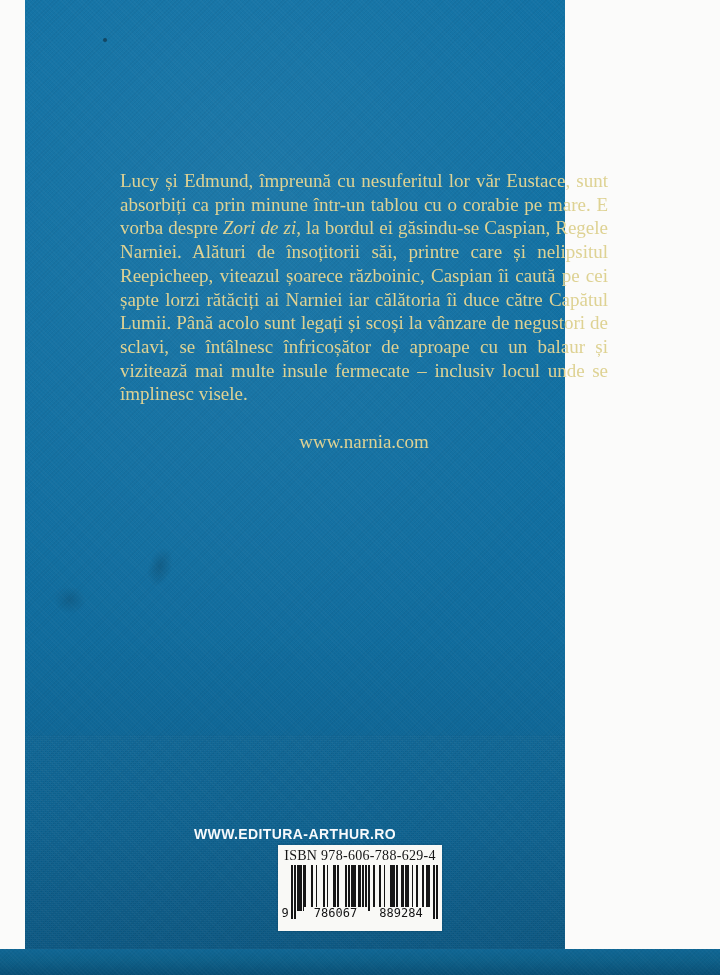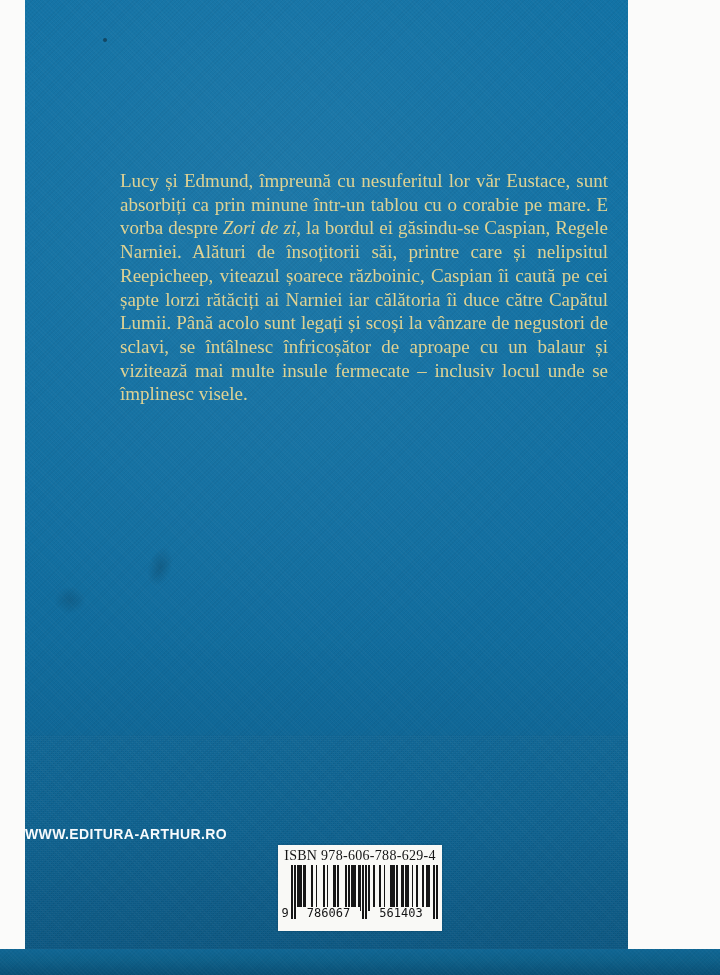--- a/index.html
+++ b/index.html
@@ -9,21 +9,21 @@
     position: relative;
     overflow: hidden;
     font-family: "Liberation Serif", "DejaVu Serif", serif;
   }
   .photo { position: absolute; inset: 0; }
 
   
   .cover {
     position: absolute;
     left: 25px; top: 0;
-    width: 603px; height: 975px;
+    width: 540px; height: 975px;
     background:
       radial-gradient(120% 80% at 42% 22%, rgba(255,255,255,0.055), rgba(255,255,255,0) 60%),
       linear-gradient(180deg, #1172a5 0%, #116fa1 55%, #0f6898 85%, #0d5f8c 100%);
   }
   .texture {
     position: absolute; inset: 0;
     background-image:
       repeating-linear-gradient(45deg, rgba(255,255,255,0.025) 0 1px, rgba(0,0,0,0) 1px 3px),
       repeating-linear-gradient(-45deg, rgba(0,22,40,0.045) 0 1px, rgba(0,0,0,0) 1px 3px);
   }
@@ -77,21 +77,21 @@
   .website {
     text-align: center;
     color: #ded293;
     font-size: 19px;
     margin-top: 0;
   }
 
   
   .publisher {
     position: absolute; left: 0; right: 0; top: 826px;
-    text-align: left;
+    text-align: center;
     color: #f7fafc;
     font-family: "Liberation Sans", "DejaVu Sans", sans-serif;
     font-weight: bold;
     font-size: 14px;
     letter-spacing: 0.4px;
   }
 
   
   .isbn-box {
     position: absolute;
@@ -120,39 +120,40 @@
   }
   .bd {
     position: absolute; bottom: 0; height: 13px;
     background: #f9f9f6;
     color: #141414;
     font-family: "DejaVu Sans Mono", "Liberation Mono", monospace;
     font-size: 12px; line-height: 13px;
     text-align: center;
   }
   .bd-first { left: 0;  width: 10px; background: transparent; }
-  .bd-left  { left: 17px; width: 63px; }
+  .bd-left  { left: 24px; width: 63px; }
   .bd-right { left: 90px; width: 62px; }
 </style>
 </head>
 <body>
 
 <div class="photo">
 
   <div class="cover">
     <div class="texture"></div>
     <div class="texture-bottom"></div>
     <div class="vignette"></div>
 
     <div class="mark-dot"></div>
     <div class="mark-smudge-1"></div>
     <div class="mark-smudge-2"></div>
 
     <div class="synopsis">
       <p><span>Lucy și Edmund, împreună cu nesuferitul lor văr Eustace, sunt absorbiți ca prin minune într-un tablou cu o corabie pe mare. E vorba despre </span><em>Zori de zi</em><span>, la bordul ei găsindu-se Caspian, Regele Narniei. Alături de însoțitorii săi, printre care și nelipsitul Reepicheep, viteazul șoarece războinic, Caspian îi caută pe cei șapte lorzi rătăciți ai Narniei iar călătoria îi duce către Capătul Lumii. Până acolo sunt legați și scoși la vânzare de negustori de sclavi, se întâlnesc înfricoșător de aproape cu un balaur și vizitează mai multe insule fermecate – inclusiv locul unde se împlinesc visele.</span></p>
+      <div class="website">www.narnia.com</div>
     </div>
 
     <div class="publisher">WWW.EDITURA-ARTHUR.RO</div>
 
     <div class="isbn-box">
       <div class="isbn-label">ISBN 978-606-788-629-4</div>
       <div class="barcode">
         <div class="bars">
             <div style="width: 1.55789px; height: 54px; background: rgb(22, 22, 22); flex: 0 0 1.55789px;"></div>
             <div style="width: 1.55789px; height: 54px; background: transparent; flex: 0 0 1.55789px;"></div>
@@ -245,21 +246,21 @@
             <div style="width: 1.55789px; height: 46px; background: rgb(22, 22, 22); flex: 0 0 1.55789px;"></div>
             <div style="width: 1.55789px; height: 46px; background: rgb(22, 22, 22); flex: 0 0 1.55789px;"></div>
             <div style="width: 1.55789px; height: 46px; background: transparent; flex: 0 0 1.55789px;"></div>
             <div style="width: 1.55789px; height: 46px; background: transparent; flex: 0 0 1.55789px;"></div>
             <div style="width: 1.55789px; height: 54px; background: rgb(22, 22, 22); flex: 0 0 1.55789px;"></div>
             <div style="width: 1.55789px; height: 54px; background: transparent; flex: 0 0 1.55789px;"></div>
             <div style="width: 1.55789px; height: 54px; background: rgb(22, 22, 22); flex: 0 0 1.55789px;"></div>
           </div>
         <span class="bd bd-first">9</span>
         <span class="bd bd-left">786067</span>
-        <span class="bd bd-right">561403</span>
+        <span class="bd bd-right">889284</span>
       </div>
     </div>
   </div>
 
   <div class="bottom-spread">
     <div class="texture"></div>
   </div>
 
 </div>
 

